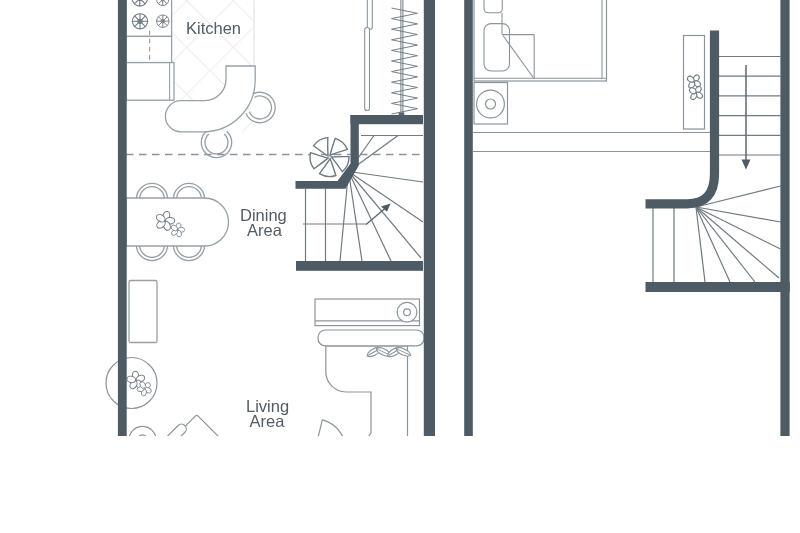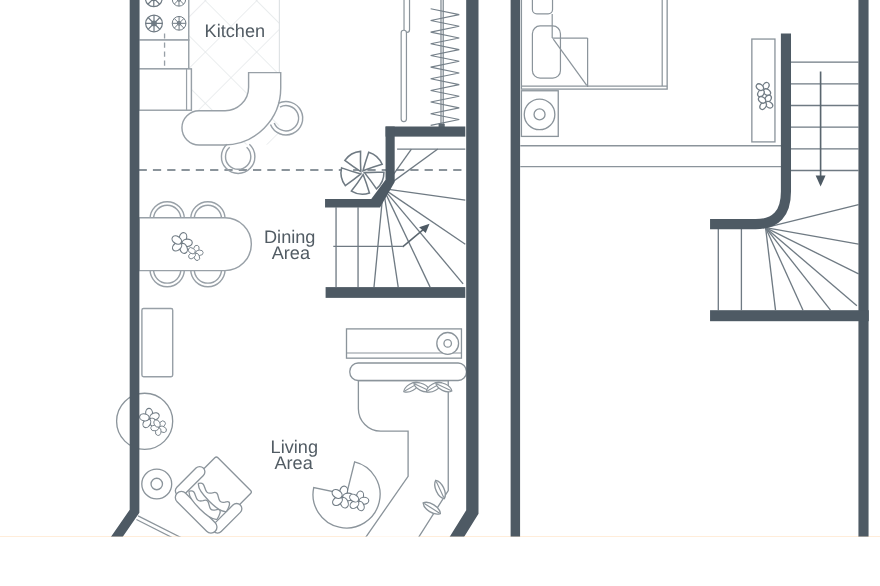--- a/index.html
+++ b/index.html
@@ -1,16 +1,16 @@
 <!DOCTYPE html>
 <html><head>
 <meta charset="utf-8">
 <style>
   html,body{margin:0;padding:0;background:#ffffff;}
-  .page{position:relative;width:800px;height:488px;overflow:hidden;background:#fdba74;
+  .page{position:relative;width:800px;height:436px;overflow:hidden;background:#84cc16;
         font-family:"Liberation Sans", sans-serif;}
   svg{position:absolute;left:0;top:0;}
   .lbl{fill:#525c64;font-family:"Liberation Sans",sans-serif;font-weight:400;}
 </style>
 </head>
 <body>
 <div class="page">
 <svg width="800" height="533" viewBox="0 0 800 533">
 <defs>
 

